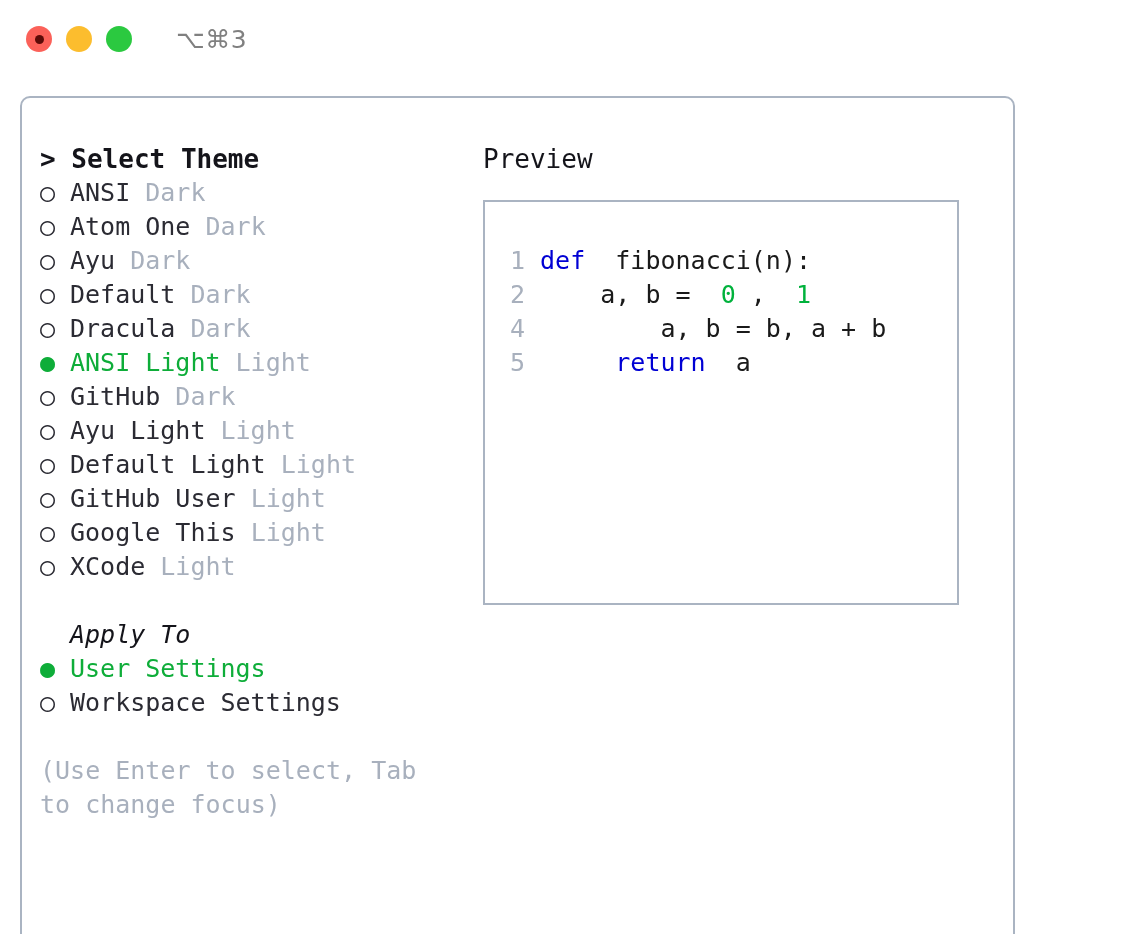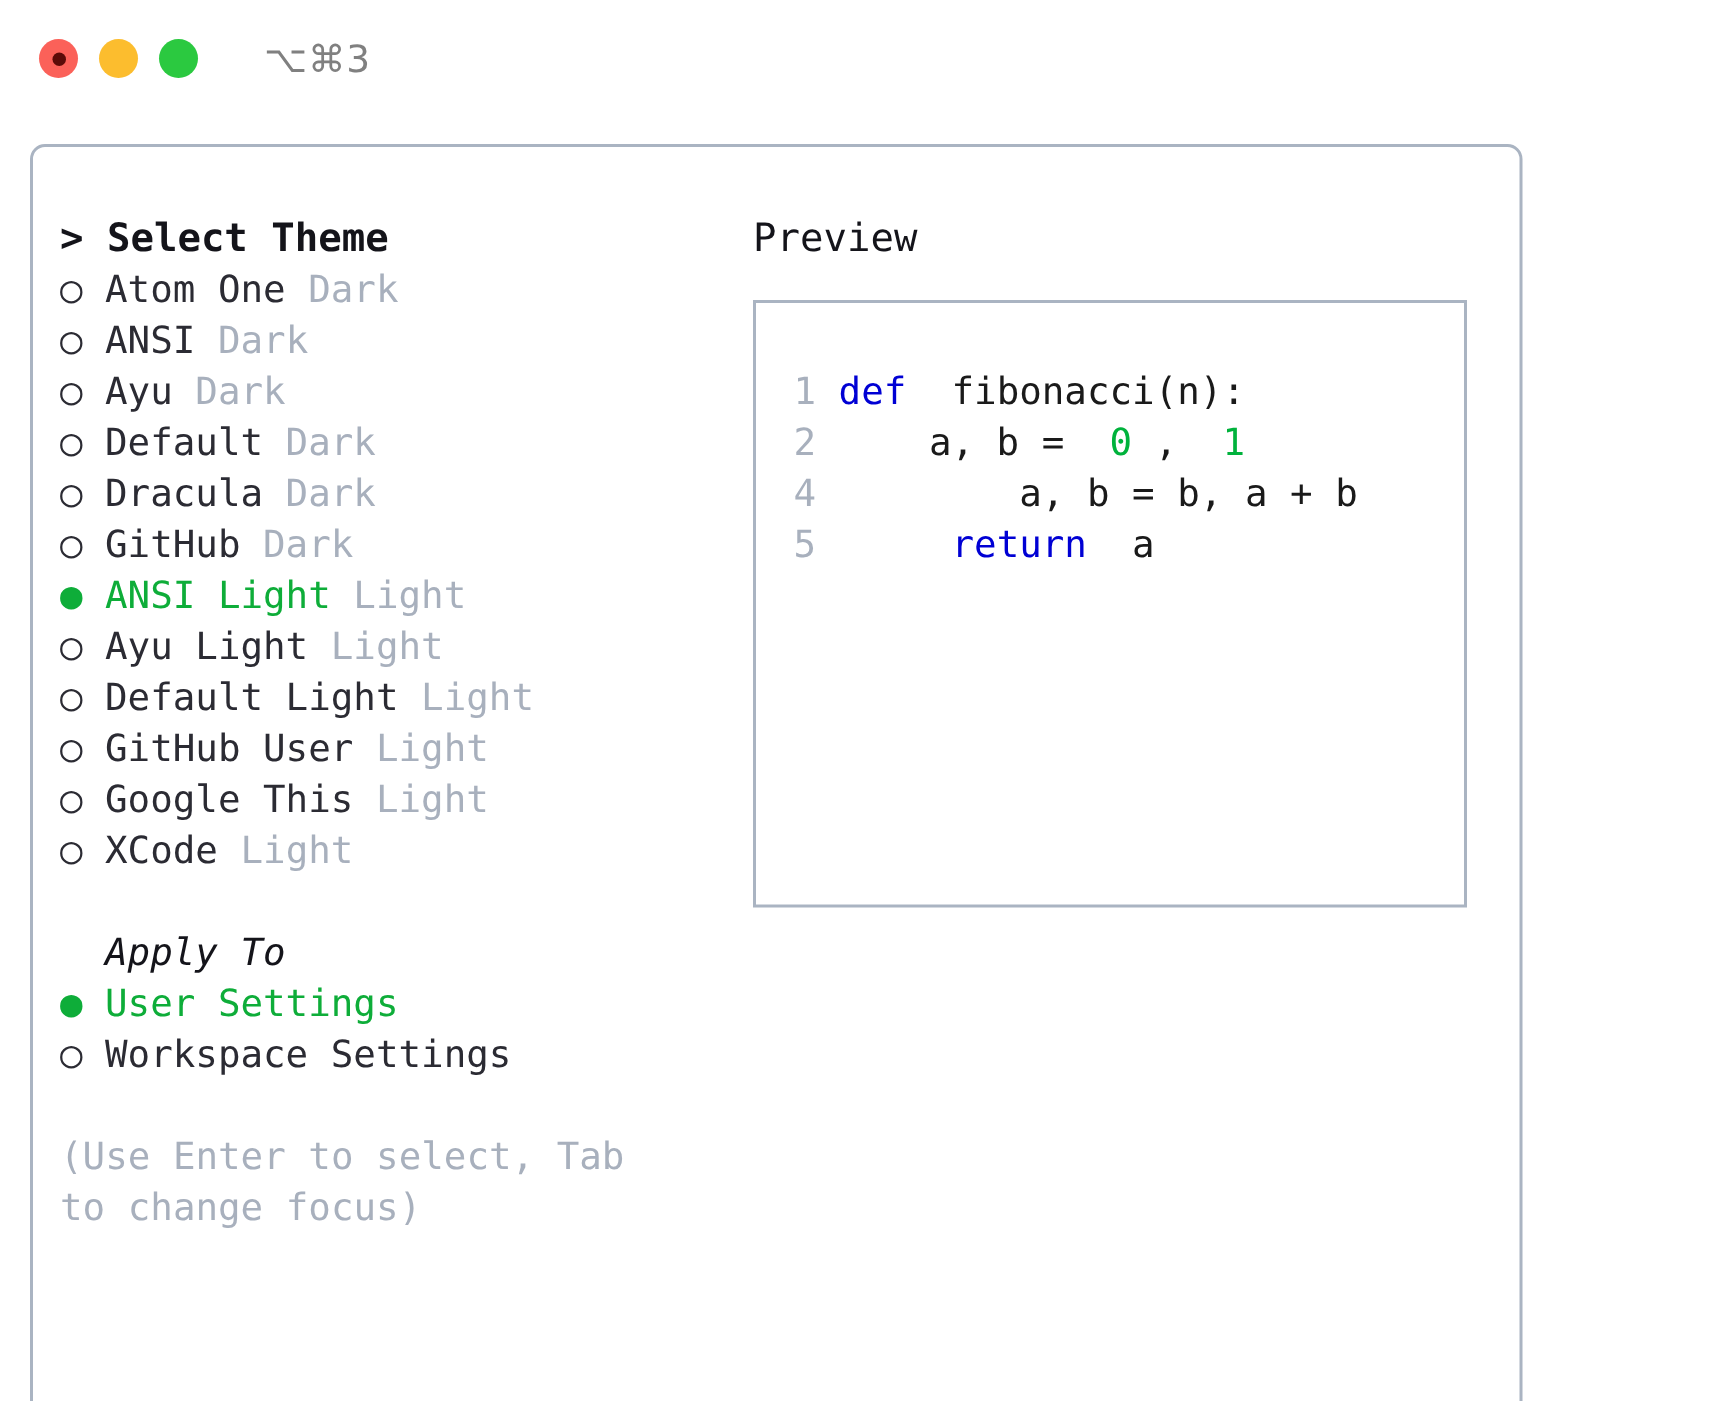--- a/index.html
+++ b/index.html
@@ -85,21 +85,21 @@
 
   
   #theme-column {
     position: absolute;
     left: 18px;
     top: 44px;
     width: 450px;
   }
   #preview-column {
     position: absolute;
-    left: 480px;
+    left: 461px;
     top: 44px;
     width: 495px;
   }
 
   
   .list-header {
     font-size: 26px;
     font-weight: bold;
     color: #14141a;
     white-space: pre;
@@ -204,27 +204,27 @@
     <div id="window-title">⌥⌘3</div>
   </div>
 
   <div id="main-panel">
 
     <div id="theme-column">
 
       <div class="list-header">&gt; Select Theme</div>
 
       <div id="theme-list">
+          <div class="theme-row"><span class="bullet">○</span><span class="theme-name">ANSI</span><span class="theme-kind"> Dark</span></div>
           <div class="theme-row"><span class="bullet">○</span><span class="theme-name">Atom One</span><span class="theme-kind"> Dark</span></div>
-          <div class="theme-row"><span class="bullet">○</span><span class="theme-name">ANSI</span><span class="theme-kind"> Dark</span></div>
           <div class="theme-row"><span class="bullet">○</span><span class="theme-name">Ayu</span><span class="theme-kind"> Dark</span></div>
           <div class="theme-row"><span class="bullet">○</span><span class="theme-name">Default</span><span class="theme-kind"> Dark</span></div>
           <div class="theme-row"><span class="bullet">○</span><span class="theme-name">Dracula</span><span class="theme-kind"> Dark</span></div>
+          <div class="theme-row selected"><span class="bullet selected">●</span><span class="theme-name">ANSI Light</span><span class="theme-kind"> Light</span></div>
           <div class="theme-row"><span class="bullet">○</span><span class="theme-name">GitHub</span><span class="theme-kind"> Dark</span></div>
-          <div class="theme-row selected"><span class="bullet selected">●</span><span class="theme-name">ANSI Light</span><span class="theme-kind"> Light</span></div>
           <div class="theme-row"><span class="bullet">○</span><span class="theme-name">Ayu Light</span><span class="theme-kind"> Light</span></div>
           <div class="theme-row"><span class="bullet">○</span><span class="theme-name">Default Light</span><span class="theme-kind"> Light</span></div>
           <div class="theme-row"><span class="bullet">○</span><span class="theme-name">GitHub User</span><span class="theme-kind"> Light</span></div>
           <div class="theme-row"><span class="bullet">○</span><span class="theme-name">Google This</span><span class="theme-kind"> Light</span></div>
           <div class="theme-row"><span class="bullet">○</span><span class="theme-name">XCode</span><span class="theme-kind"> Light</span></div>
         </div>
 
       <div class="section-gap"></div>
 
       <div class="apply-header">Apply To</div>

